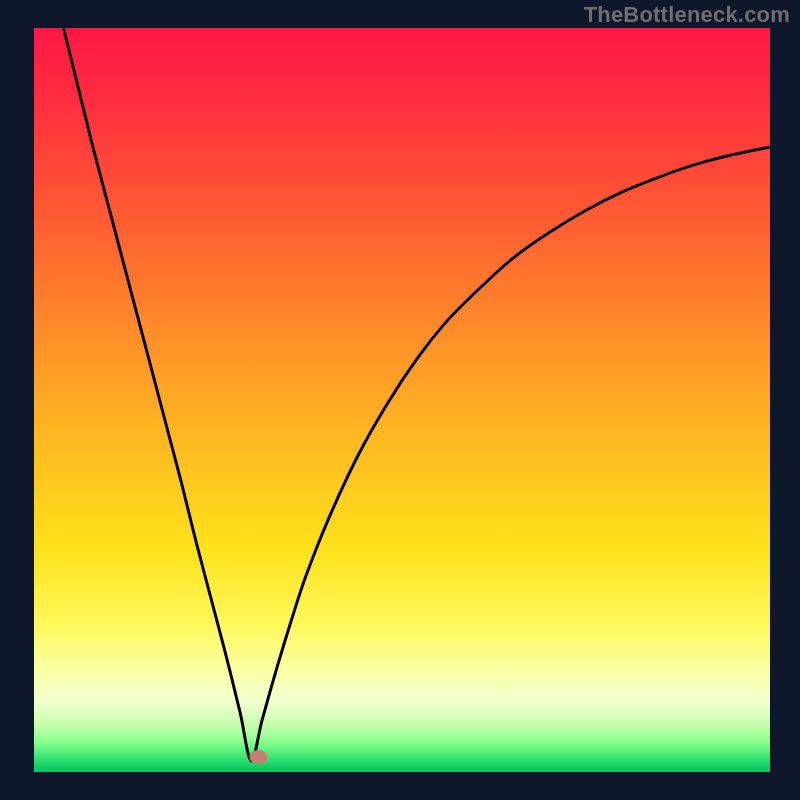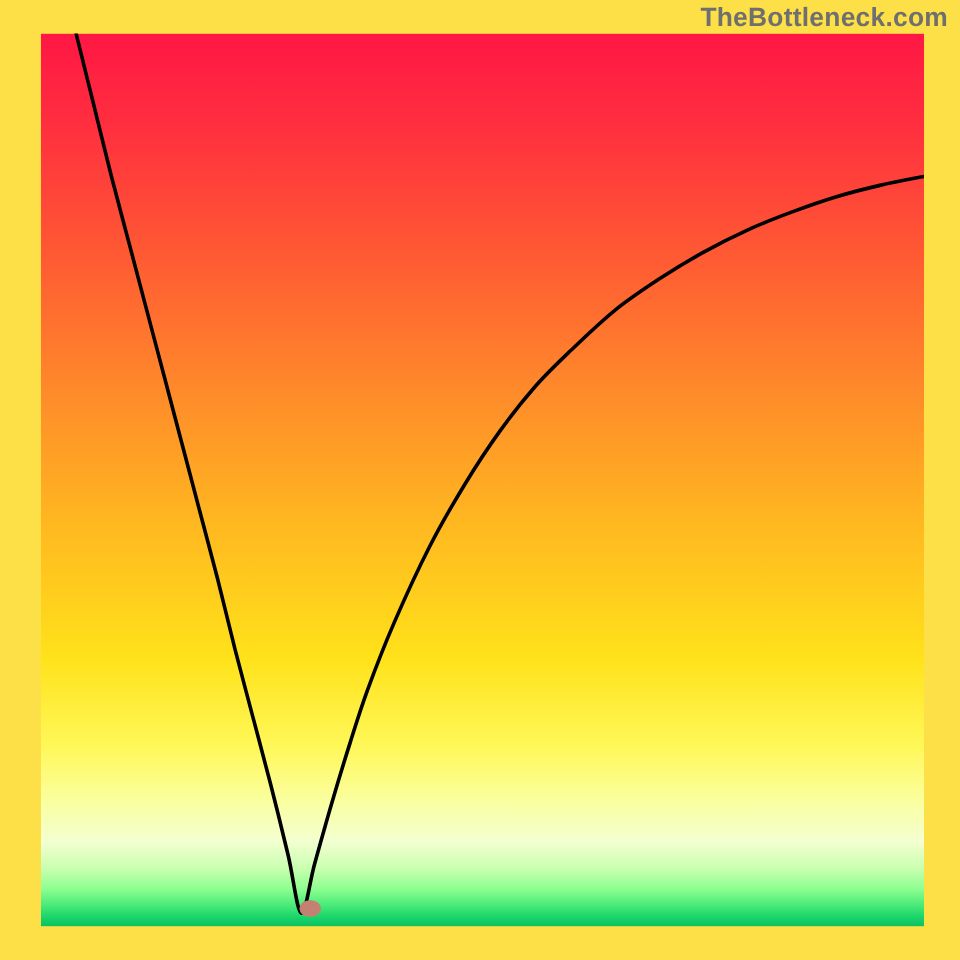--- a/index.html
+++ b/index.html
@@ -8,21 +8,21 @@
     width: 800px;
     height: 800px;
     background: #000;
     font-family: Arial, Helvetica, sans-serif;
     overflow: hidden;
   }
   .frame {
     position: relative;
     width: 800px;
     height: 800px;
-    background: #fde047;
+    background: #0f172a;
   }
   .watermark {
     position: absolute;
     top: 2px;
     right: 10px;
     color: #6f6f6f;
     font-size: 22px;
     font-weight: 600;
     letter-spacing: 0.2px;
     z-index: 10;

